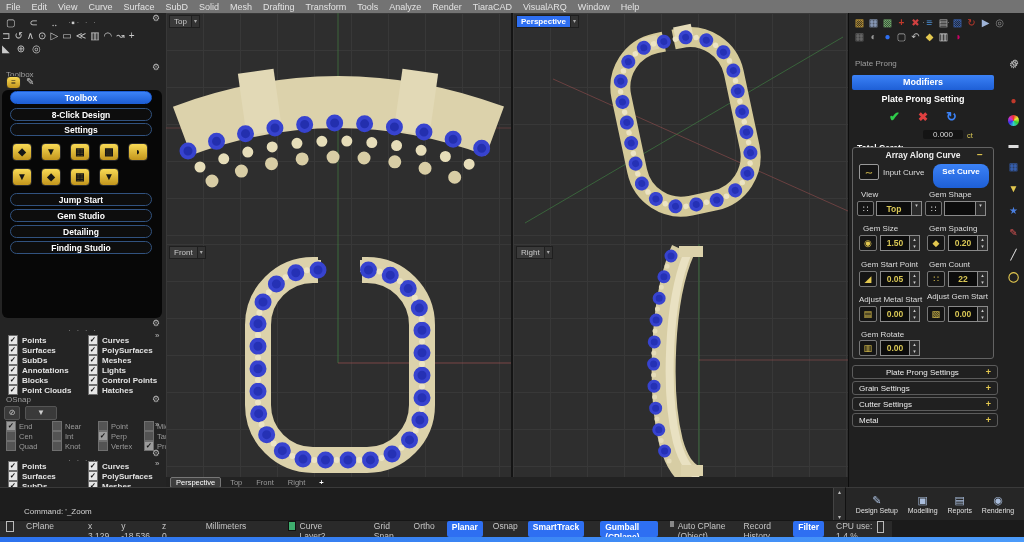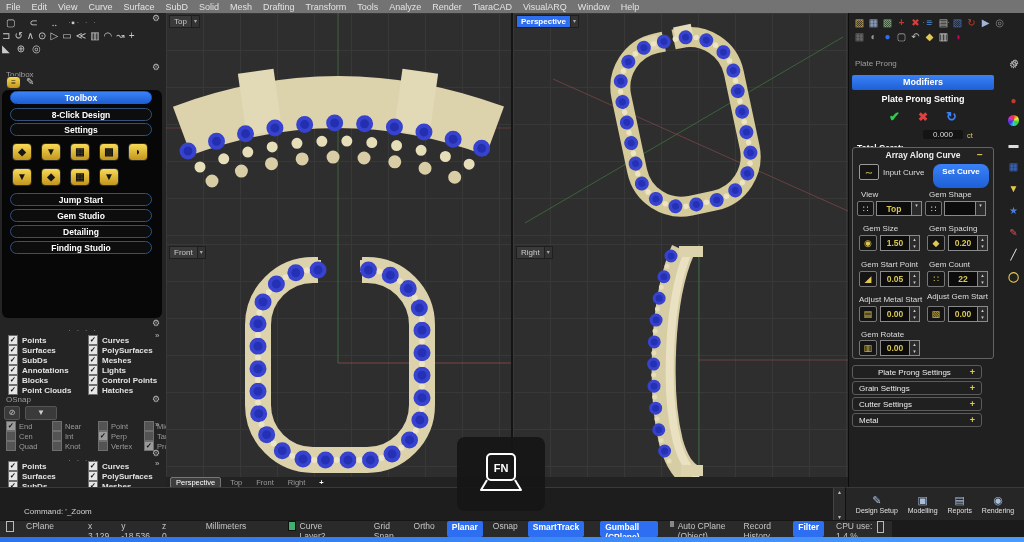--- a/index.html
+++ b/index.html
@@ -38,21 +38,21 @@
   .ico13{width:13px;height:13px;font-size:10px;line-height:13px;text-align:center;border-radius:2px;display:inline-block}
   .vico{position:absolute;left:157px;width:15px;height:15px;border-radius:3px;font-size:10px;line-height:15px;text-align:center}
   .mods{position:absolute;left:3px;top:62px;width:142px;height:15px;background:linear-gradient(#3b82f7,#1e5fd6);border-radius:2px;color:#fff;font-size:9px;font-weight:700;text-align:center;line-height:15px}
   .grp{position:absolute;left:3px;top:134px;width:142px;height:212px;border:1px solid #636363;border-radius:3px;background:#232323;box-sizing:border-box}
   .lab{position:absolute;font-size:8px;color:#dedede;white-space:nowrap}
   .fld{position:absolute;display:flex;height:16px}
   .fld .ic{width:18px;height:16px;background:#151515;border:1px solid #777;color:#e3c84f;font-size:9px;line-height:14px;text-align:center;border-radius:2px;margin-right:3px;box-sizing:border-box}
   .fld .v{width:30px;background:#0c0c0c;border:1px solid #8a8a8a;color:#d9c755;font-weight:700;font-size:8.5px;line-height:14px;text-align:center;box-sizing:border-box}
   .fld .sp{width:10px;display:flex;flex-direction:column;border:1px solid #8a8a8a;border-left:0;box-sizing:border-box;background:#2b2b2b}
   .fld .sp span{flex:1;font-size:5px;line-height:6px;text-align:center;color:#ccc}
-  .sec{position:absolute;left:3px;width:130px;height:14px;border:1px solid #5b5b5b;border-radius:3px;box-sizing:border-box;font-size:8px;color:#ececec;display:flex;justify-content:space-between;align-items:center;padding:6px 6px}
+  .sec{position:absolute;left:3px;width:146px;height:14px;border:1px solid #5b5b5b;border-radius:3px;box-sizing:border-box;font-size:8px;color:#ececec;display:flex;justify-content:space-between;align-items:center;padding:6px 6px}
   .plus{color:#e3c84f;font-size:9px;font-weight:700}
   
   .cmd{position:absolute;left:0;top:487px;width:845px;height:33px;background:#1d1d1d;border-top:1px solid #3a3a3a;font-size:8px;color:#d2d2d2;white-space:pre;overflow:hidden;box-sizing:border-box}
   .cmd .ln{height:8px;line-height:8px;padding-left:24px}
   .cscroll{position:absolute;right:0;top:0;width:11px;height:32px;background:#2c2c2c;border-left:1px solid #444;font-size:6px;color:#bbb;display:flex;flex-direction:column;justify-content:space-between;align-items:center}
   .nav{position:absolute;left:845px;top:487px;width:179px;height:33px;background:#262626;border-top:1px solid #3a3a3a;border-left:1px solid #111;display:flex;justify-content:space-evenly;align-items:center;box-sizing:border-box}
   .nav .it{display:flex;flex-direction:column;align-items:center;font-size:7px;color:#e0e0e0;gap:1px}
   .nav .ic{color:#a9bddc;font-size:11px;line-height:11px}
   .sb{position:absolute;left:0;top:520px;width:892px;height:17px;background:#2a2a2a;border-top:1px solid #161616;display:flex;font-size:8.5px;color:#c6c6c6;box-sizing:border-box}
   .sb .on{background:#2e6ff2;color:#fff;border-radius:2px;padding:1px 5px;font-weight:700}
@@ -589,21 +589,14 @@
     <span style="margin-left:12px;width:6px;height:6px;background:#888;display:inline-block"></span>
     <span style="margin-left:4px">Auto CPlane (Object)</span>
     <span style="margin-left:12px">Record History</span>
     <span class="on" style="margin-left:12px">Filter</span>
     <span style="margin-left:12px">CPU use: 1.4 %</span>
     <span style="margin-left:auto;margin-right:8px;width:8px;height:10px;border:1px solid #bbb;display:inline-block"></span>
   </div>
 
   <div class="strip"></div>
 
-  <div class="fn">
-    <svg width="48" height="44" viewBox="0 0 48 44">
-      <rect x="10" y="2" width="28" height="26" rx="4" fill="none" stroke="#fff" stroke-width="2"></rect>
-      <path d="M 10,28 L 4,38 L 44,38 L 38,28" fill="none" stroke="#fff" stroke-width="2" stroke-linejoin="round"></path>
-      <text x="24" y="20" text-anchor="middle" fill="#fff" font-size="11" font-weight="bold" font-family="Liberation Sans, sans-serif">FN</text>
-    </svg>
-  </div>
 
 </div>
 
 </body></html>

